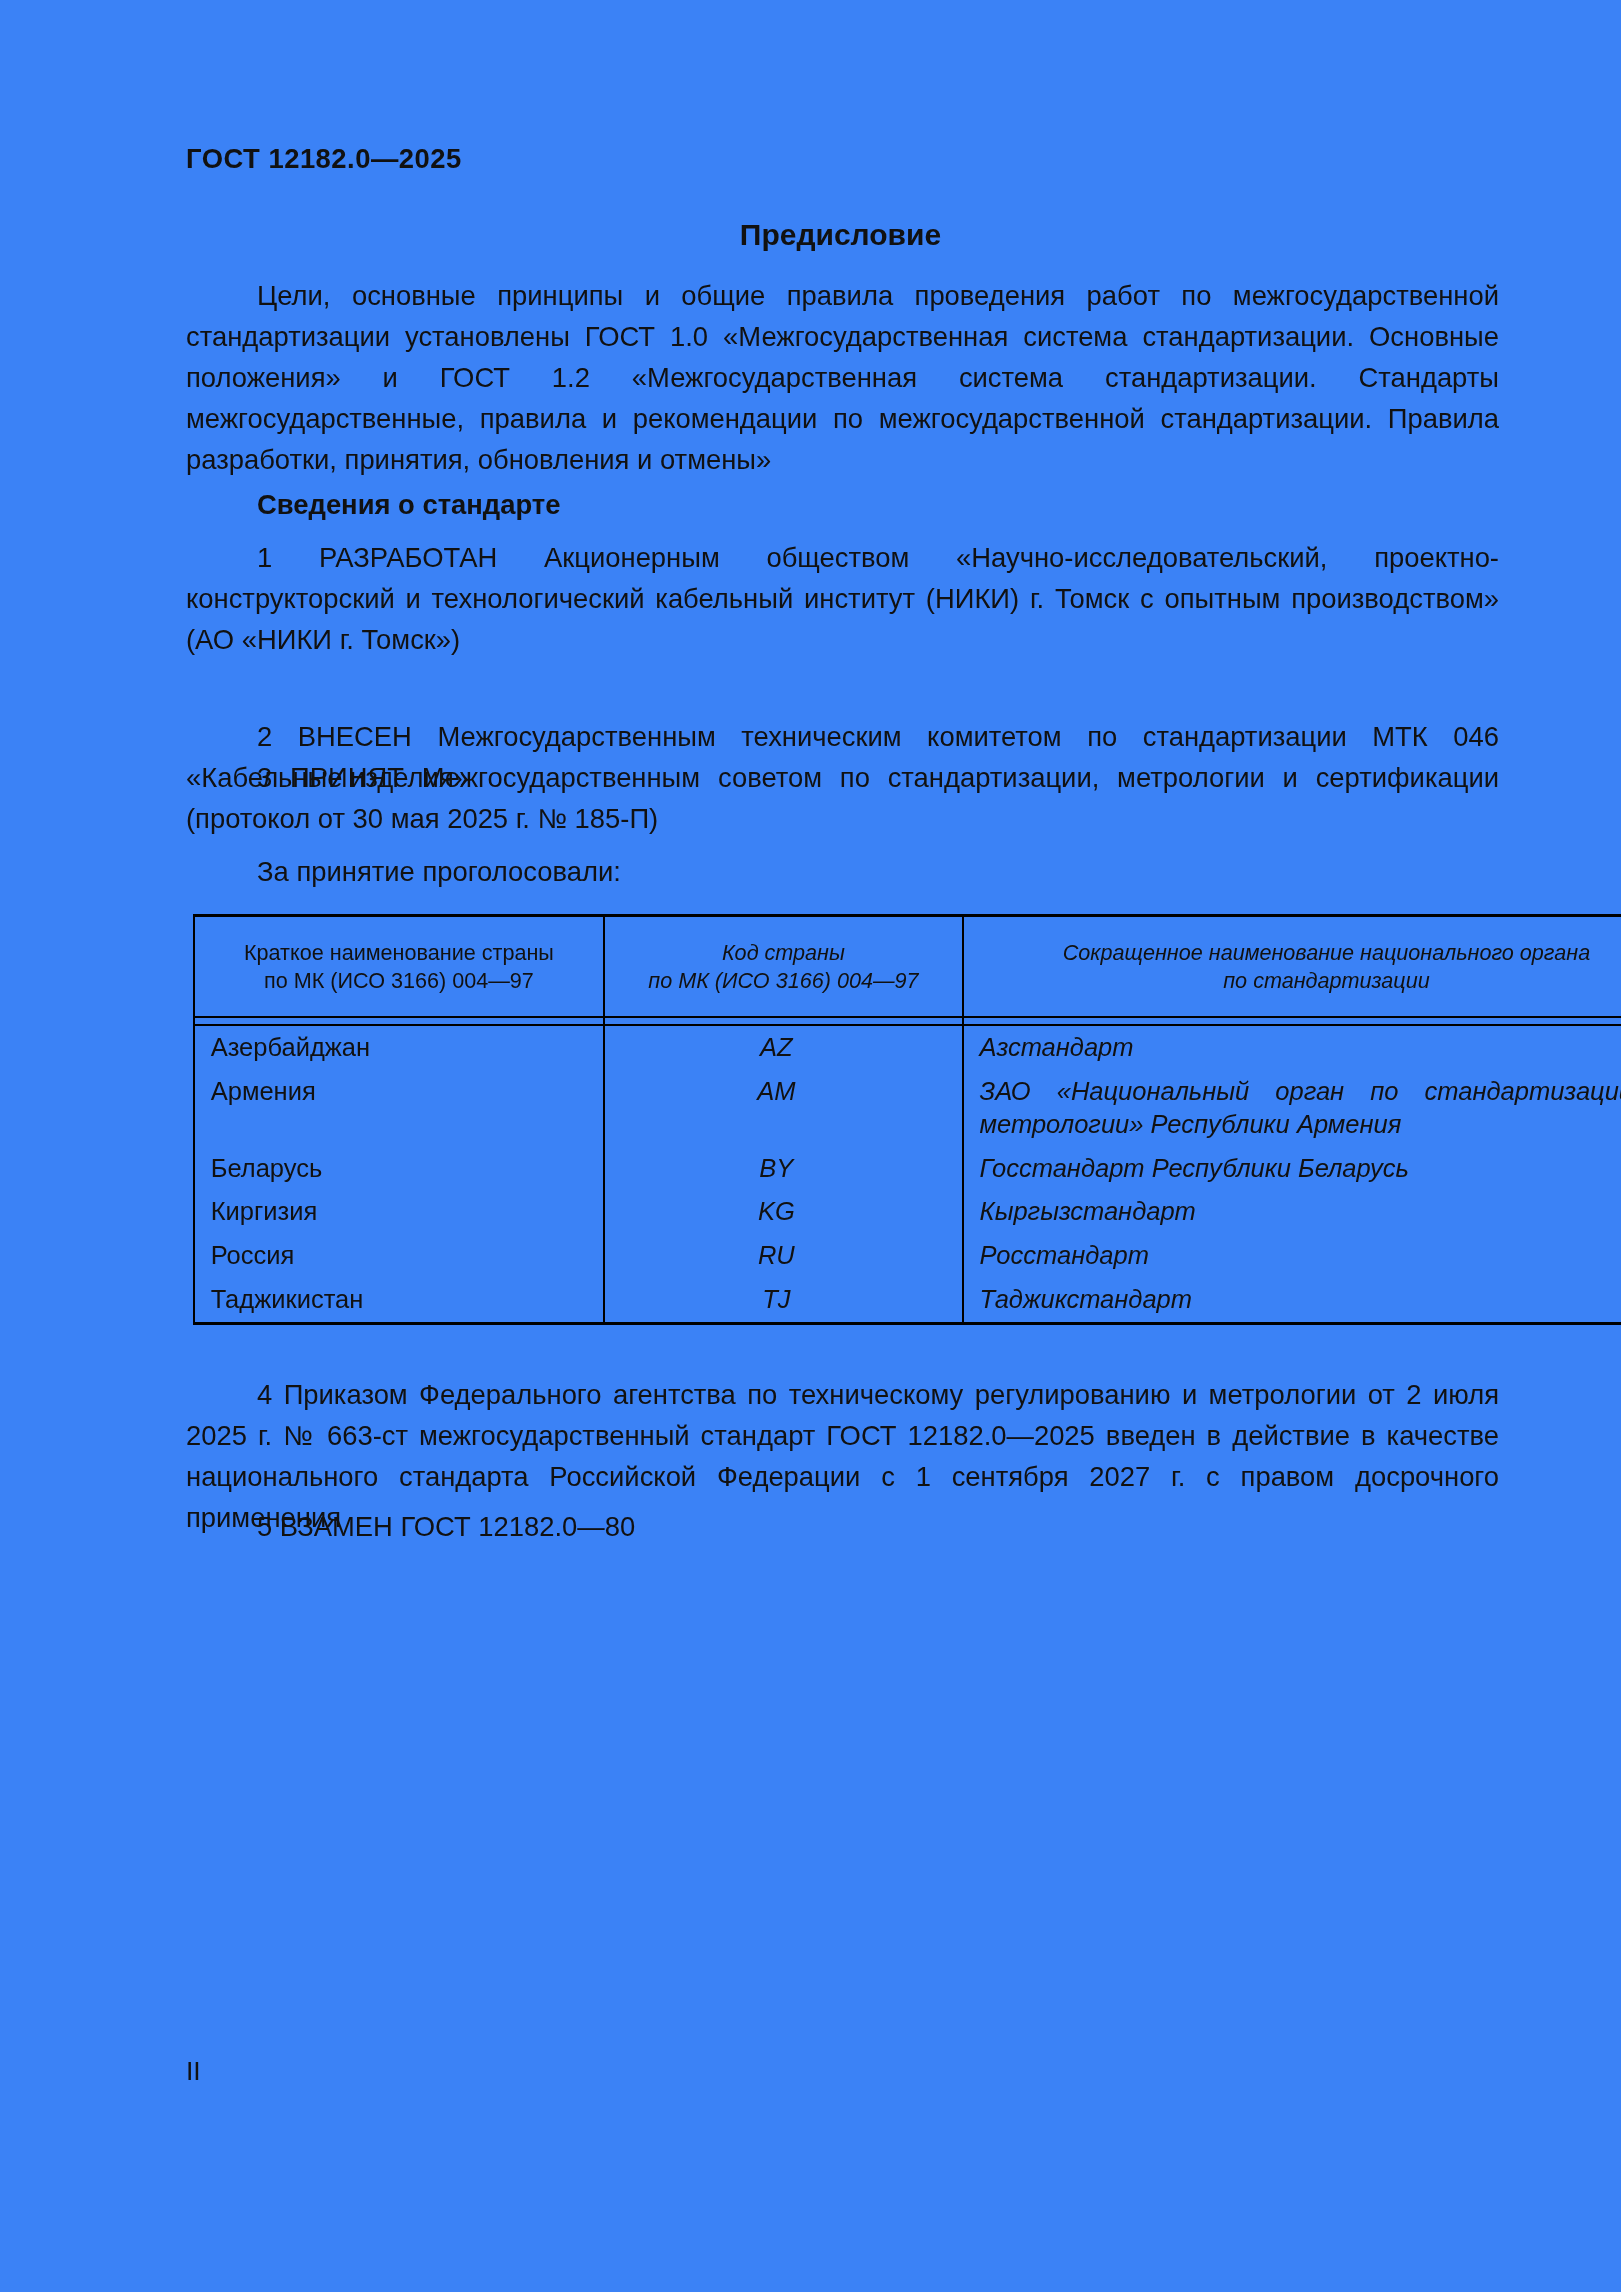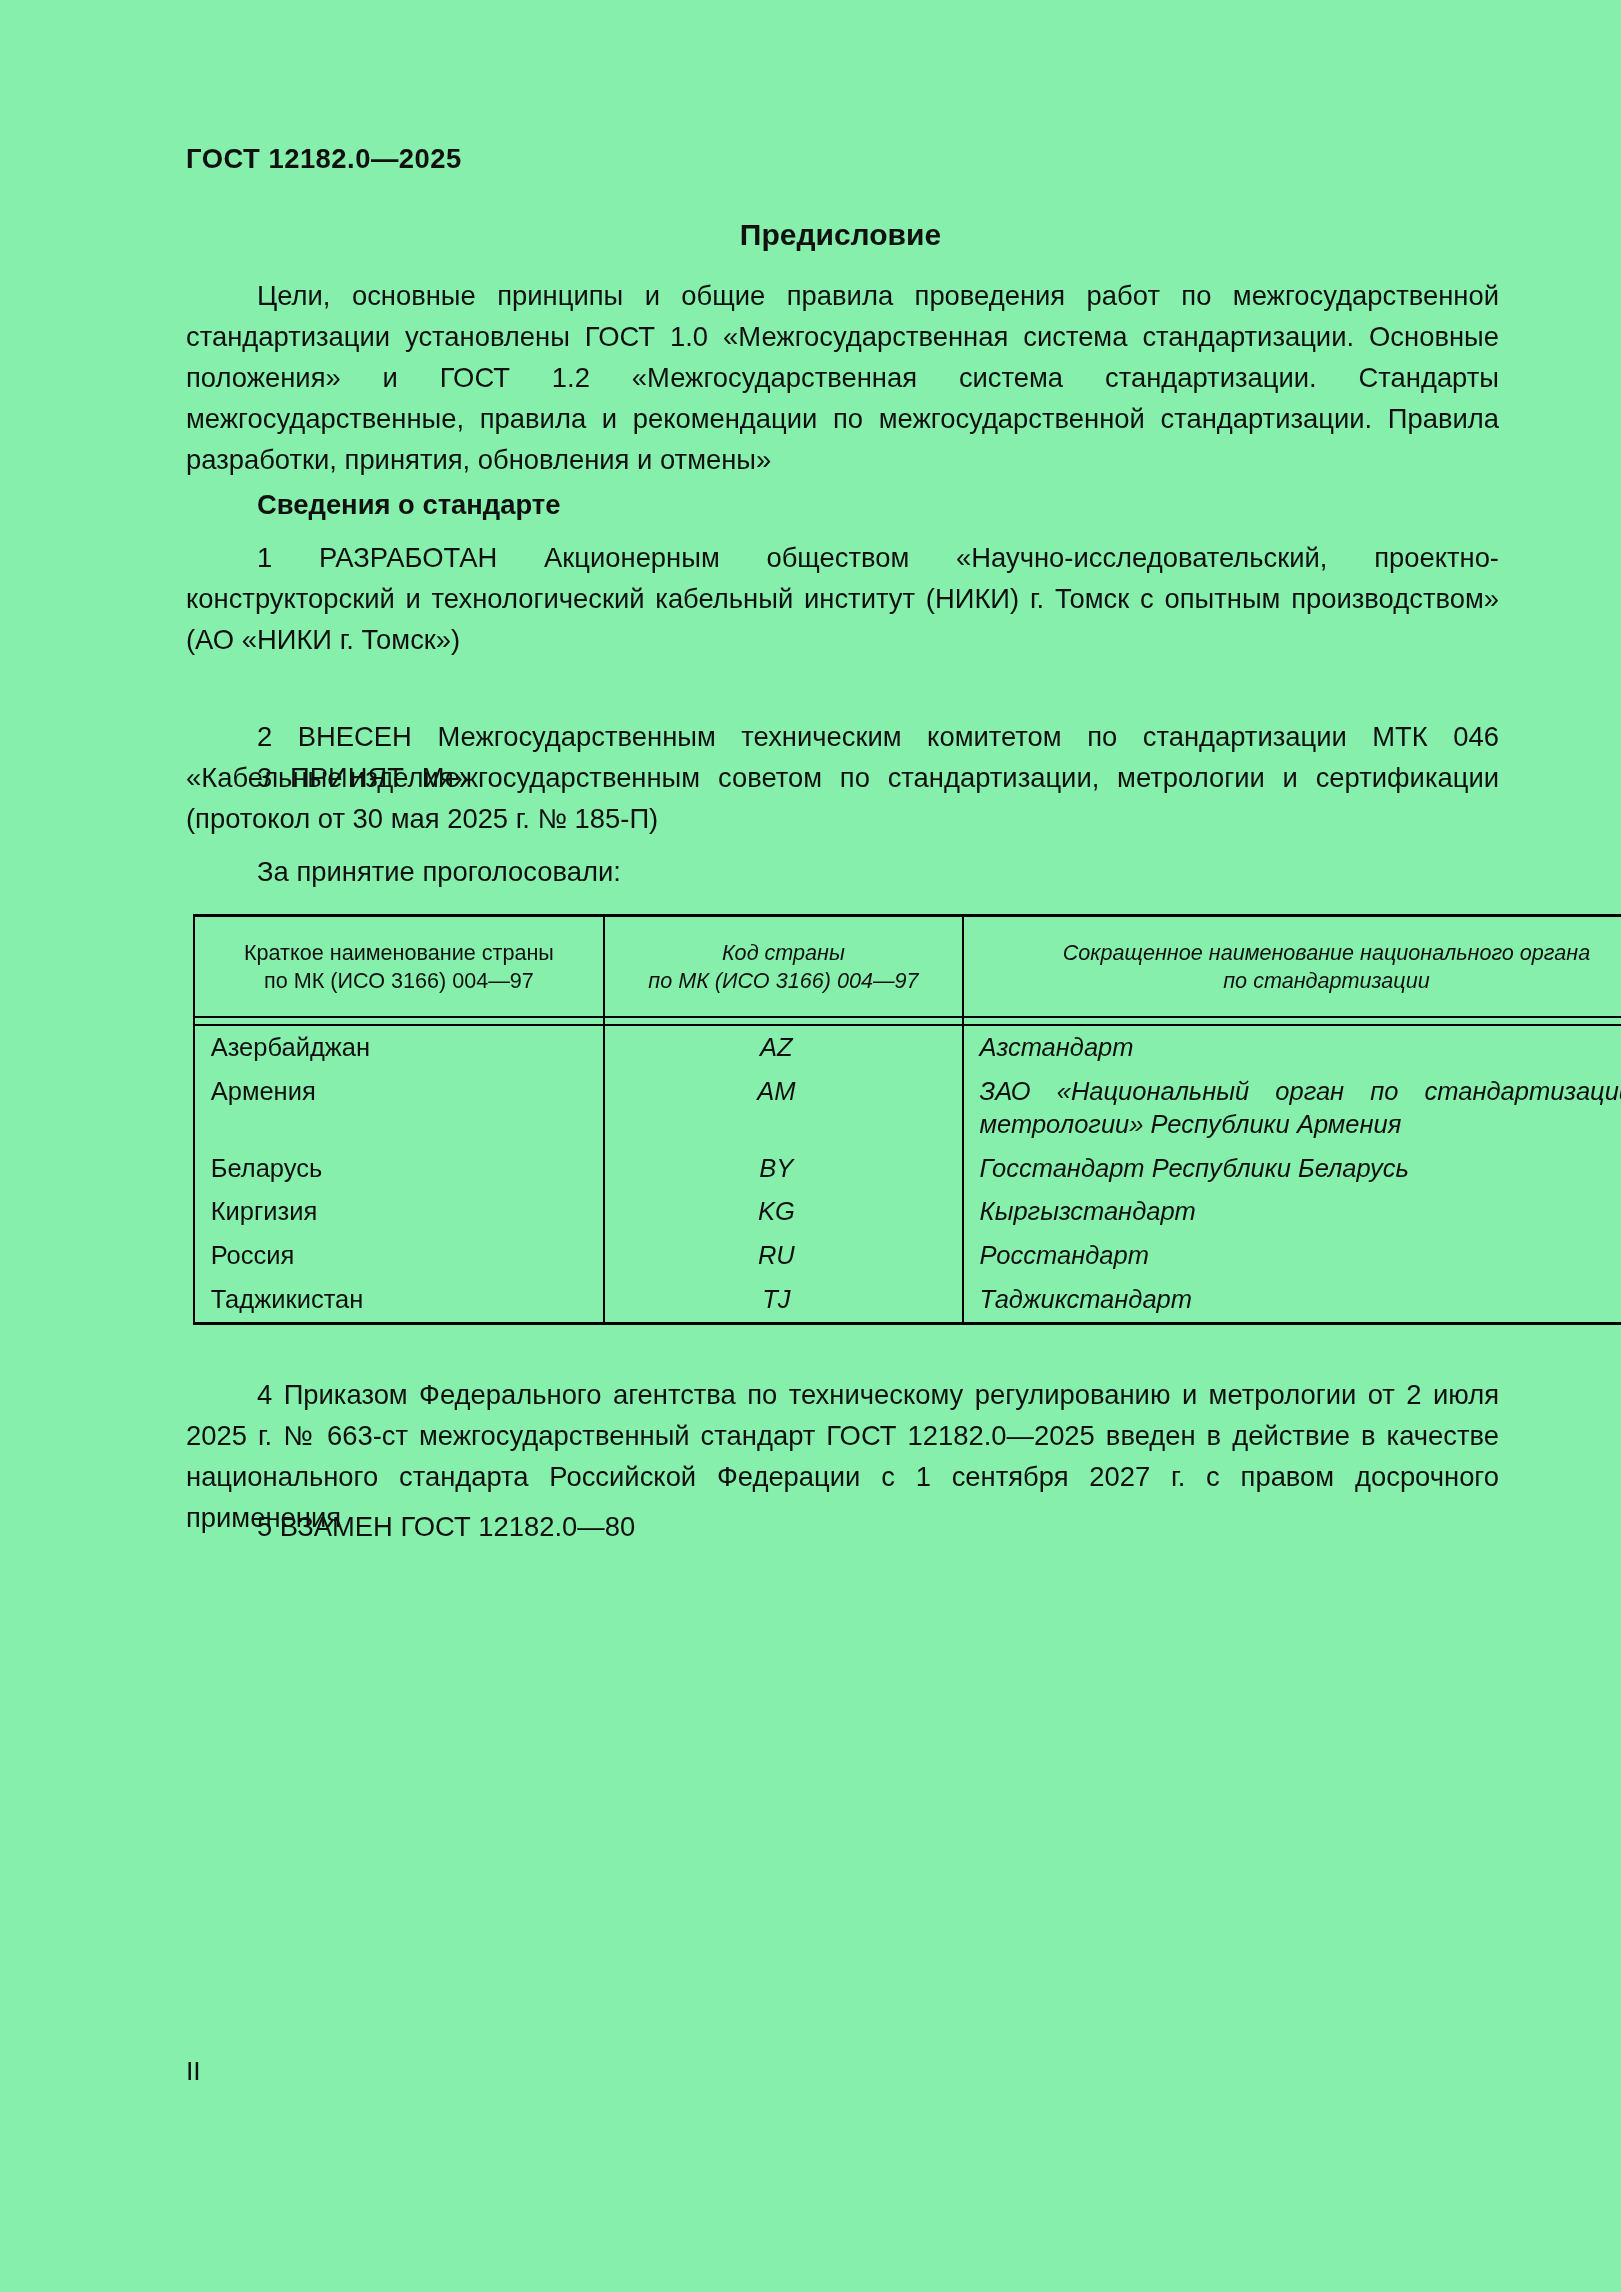--- a/index.html
+++ b/index.html
@@ -1,20 +1,20 @@
 <!DOCTYPE html>
 <html lang="ru"><head>
 <meta charset="utf-8">
 <style>
   html, body { margin: 0; padding: 0; background: #ffffff; }
   .page {
     position: relative;
     width: 1621px;
     height: 2293px;
-    background: #86efac;
+    background: #3b82f6;
     font-family: "Liberation Sans", sans-serif;
     color: #111111;
     overflow: hidden;
   }
   .abs { position: absolute; }
   .doc-number {
     left: 186px; top: 143px;
     font-size: 27.4px; font-weight: bold; letter-spacing: 0.5px;
   }
   .page-title {

